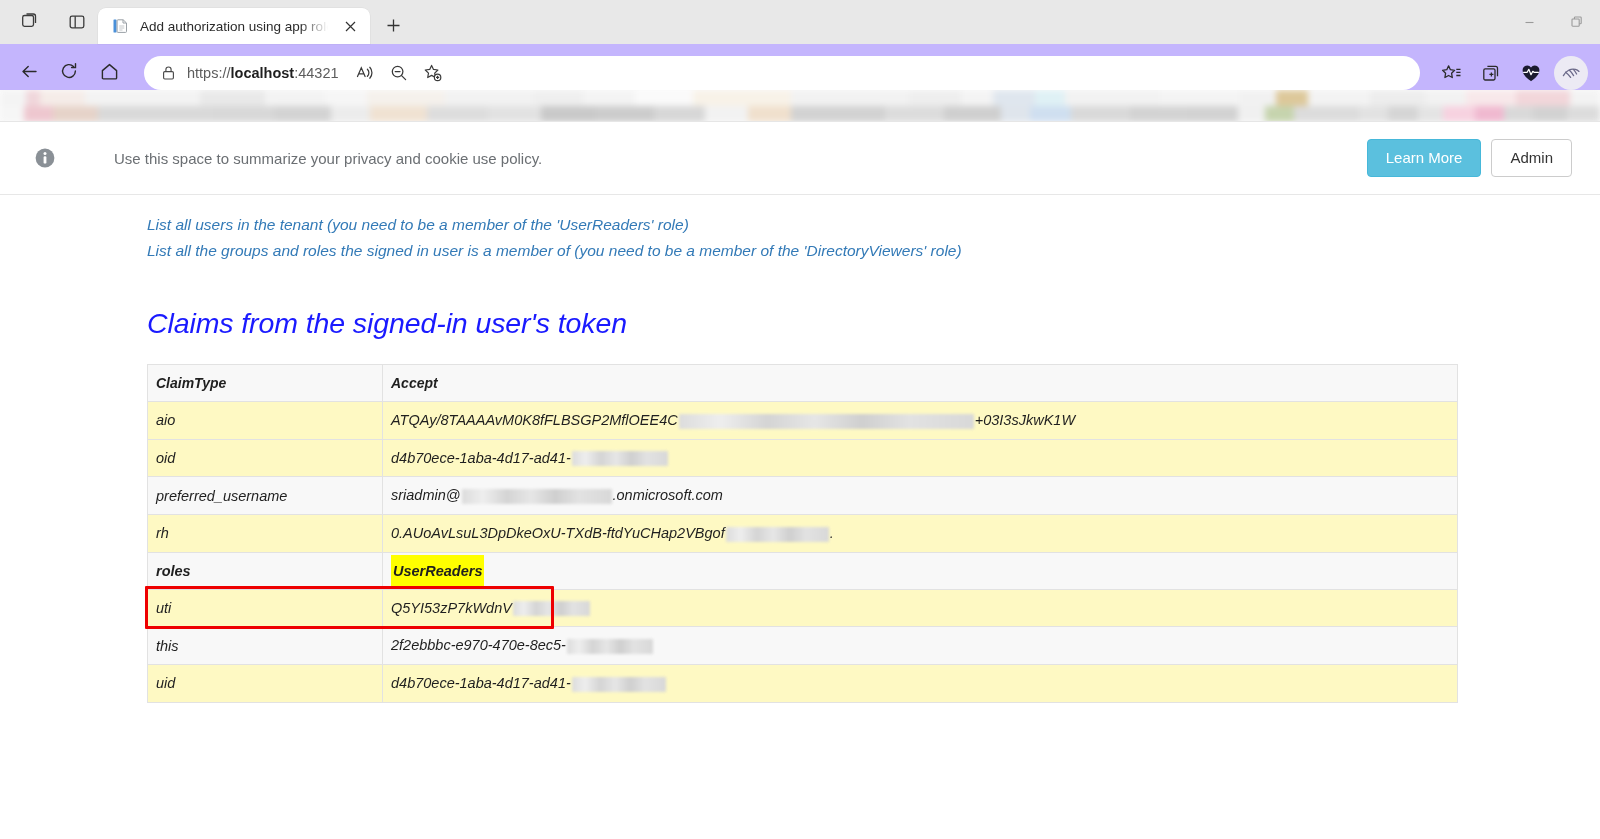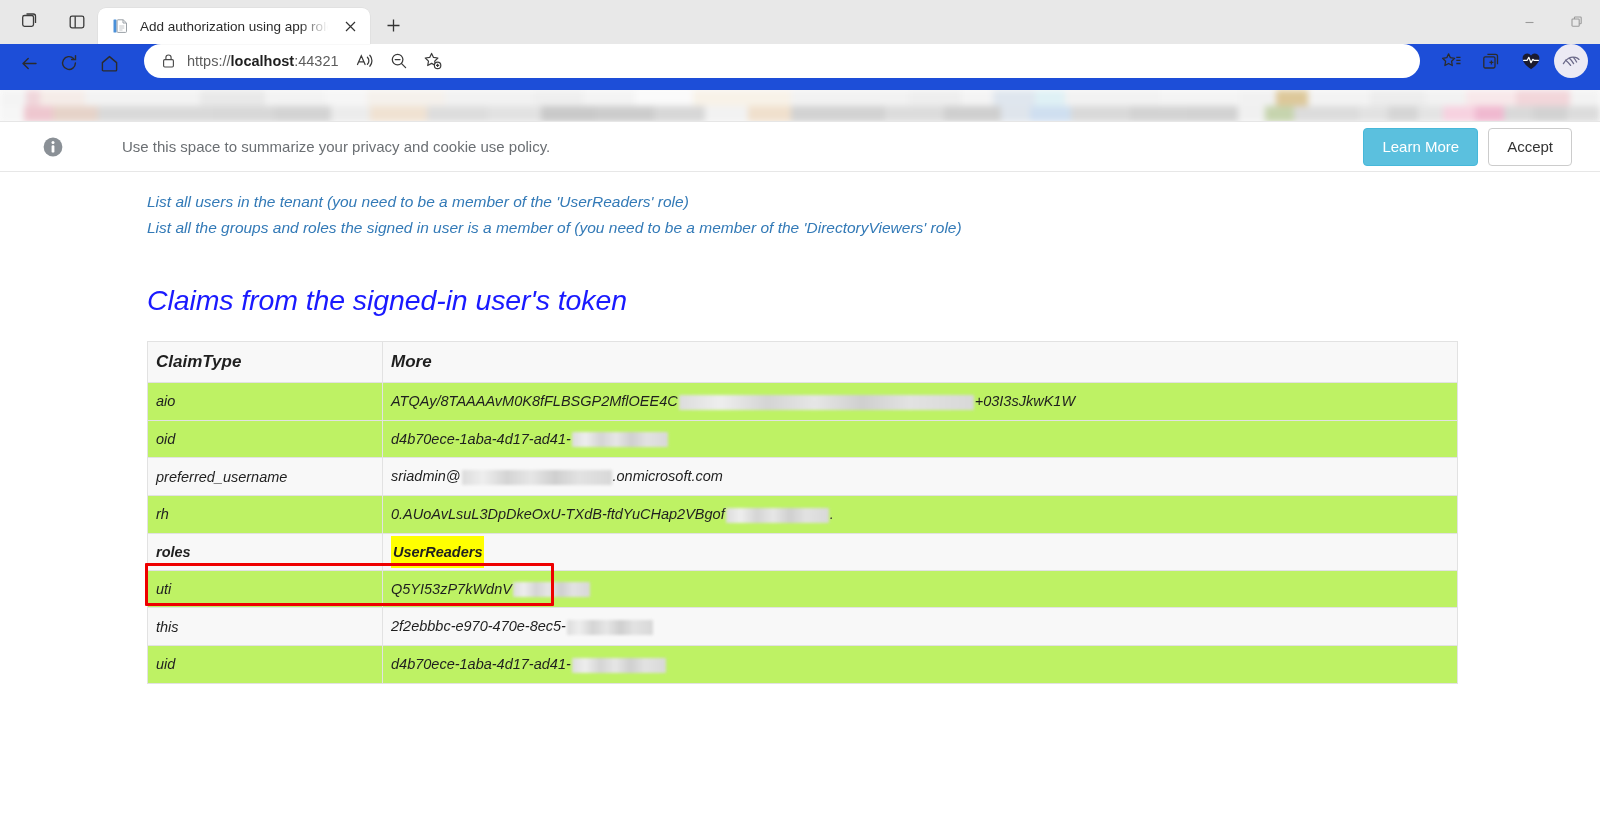--- a/index.html
+++ b/index.html
@@ -34,21 +34,21 @@
     mask-image: linear-gradient(to right, #000 85%, transparent 100%);
   }
   .tab-close { width: 24px; height: 24px; flex:0 0 24px; display:flex; align-items:center; justify-content:center; border-radius:4px; cursor:pointer; }
   .newtab { width: 34px; height: 34px; margin-left: 6px; margin-bottom: 2px; display:flex; align-items:center; justify-content:center; border-radius:5px; cursor:pointer; }
 
   .wincontrols { position:absolute; right:0; top:0; height: 44px; display:flex; align-items:center; }
   .wc-btn { width: 47px; height: 44px; display:flex; align-items:center; justify-content:center; cursor:pointer; }
 
   
   .navbar {
-    height: 46px; flex: 0 0 46px; background:#1d4ed8; display:flex; align-items:flex-start;
+    height: 46px; flex: 0 0 46px; background:#c4b5fd; display:flex; align-items:flex-end;
     padding: 0 12px 0 10px; gap: 2px;
   }
   .nav-btn { width: 38px; height: 38px; display:flex; align-items:center; justify-content:center; border-radius: 6px; cursor:pointer; flex:0 0 38px; }
 
   .omnibox {
     flex: 1 1 auto; height: 34px; background:#ffffff; border-radius: 17px;
     display:flex; align-items:center; margin: 0 8px 0 14px; padding: 0 12px 0 14px;
     gap: 10px; min-width: 0; border: 1px solid transparent;
   }
   .omnibox .lock { flex: 0 0 18px; display:flex; align-items:center; justify-content:center; }
@@ -65,22 +65,22 @@
   .bm-blur { position:absolute; inset:0; filter: blur(3px); }
   .bm-row { position:absolute; left:0; right:0; height: 16px; display:flex; }
   .bm-row.top { top: 0; }
   .bm-row.bot { top: 16px; }
   .bm-cell { height:100%; }
 
   
   .viewport { flex: 1 1 auto; background:#ffffff; overflow: hidden; position:relative; }
 
   .cookie-banner {
-    height: 50px; background: #ffffff; border-bottom: 1px solid #e7e7e7;
-    display:flex; align-items:center; padding: 0 28px 0 8px; position:relative;
+    height: 73px; background: #ffffff; border-bottom: 1px solid #e7e7e7;
+    display:flex; align-items:center; padding: 0 28px 0 0; position:relative;
   }
   .cb-icon { width: 64px; display:flex; align-items:center; justify-content:center; flex:0 0 64px; padding-left: 26px; }
   .cb-text { font-size: 15px; color: #6b6f73; flex: 1 1 auto; padding-left: 50px; }
   .cb-buttons { display:flex; align-items:center; gap: 10px; flex: 0 0 auto; }
   .btn {
     font-size: 15px; padding: 9px 18px; border-radius: 4px; cursor:pointer;
     font-family: "Liberation Sans", sans-serif; line-height: 1.2;
   }
   .btn-primary { background: #5bc0de; color:#ffffff; border: 1px solid #46b8da; }
   .btn-default { background:#ffffff; color:#333333; border: 1px solid #cccccc; }
@@ -96,24 +96,24 @@
     color: #1a1aff; font-size: 28.5px; font-weight: 400; padding: 42px 0 0 147px;
     letter-spacing: -0.1px;
   }
 
   .table-wrap { padding: 24px 0 0 147px; position:relative; }
   table.claims { border-collapse: collapse; width: 1311px; table-layout: fixed; }
   table.claims th, table.claims td {
     border: 1px solid #e2e2e2; padding: 10px 0 10px 8px; font-size: 14.5px;
     color: #1f1f1f; text-align: left; vertical-align: middle; height: 35px;
   }
-  table.claims th { font-weight: 700; background: #f7f7f7; font-size: 17px; }
+  table.claims th { font-weight: 700; background: #f7f7f7; font-size: 14px; }
   table.claims col.c1 { width: 235px; }
   table.claims tr.stripe td, table.claims tr.stripe th { background: #f8f8f8; }
-  table.claims tr.plain td { background: #bef264; margin-top: 13px; }
+  table.claims tr.plain td { background: #fef9c3; margin-top: 13px; }
   table.claims tr.roles-row td { font-weight: 700; }
   .hl { background: #ffff00; padding: 8px 2px; }
   .redacted {
     display:inline-block; vertical-align: middle; height: 15px;
     background: linear-gradient(90deg,#dcdcdc 0%,#eeeeee 14%,#d4d4d4 30%,#e6e6e6 46%,#cfcfcf 62%,#e2e2e2 78%,#d8d8d8 100%);
     filter: blur(1.6px); border-radius: 1px; margin: 0 1px;
   }
 
   
   .annot-rect {
@@ -338,42 +338,42 @@
       <div class="cb-icon">
         <svg width="22" height="22" viewBox="0 0 22 22">
           <circle cx="11" cy="11" r="9.4" fill="#8a9096"></circle>
           <circle cx="11" cy="6.6" r="1.5" fill="#ffffff"></circle>
           <rect x="9.6" y="9.3" width="2.8" height="7.3" rx="1.2" fill="#ffffff"></rect>
         </svg>
       </div>
       <div class="cb-text">Use this space to summarize your privacy and cookie use policy.</div>
       <div class="cb-buttons">
         <button class="btn btn-primary">Learn More</button>
-        <button class="btn btn-default">Accept</button>
+        <button class="btn btn-default">Admin</button>
       </div>
     </div>
 
     <div class="page">
       <div class="links">
         <a class="page-link">List all users in the tenant (you need to be a member of the 'UserReaders' role)</a>
         <a class="page-link">List all the groups and roles the signed in user is a member of (you need to be a member of the 'DirectoryViewers' role)</a>
       </div>
 
       <div class="claims-heading">Claims from the signed-in user's token</div>
 
       <div class="table-wrap">
         <table class="claims">
           <colgroup>
               <col class="c1">
               <col>
             </colgroup>
           <thead>
             <tr class="stripe">
               <th>ClaimType</th>
-              <th>More</th>
+              <th>Accept</th>
             </tr>
           </thead>
           <tbody>
               <tr class="plain">
                 <td>aio</td>
                 <td>ATQAy/8TAAAAvM0K8fFLBSGP2MflOEE4C<span class="redacted" style="width: 295px;"></span>+03I3sJkwK1W</td>
               </tr>
               <tr class="plain">
                 <td>oid</td>
                 <td>d4b70ece-1aba-4d17-ad41-<span class="redacted" style="width: 96px;"></span></td>

